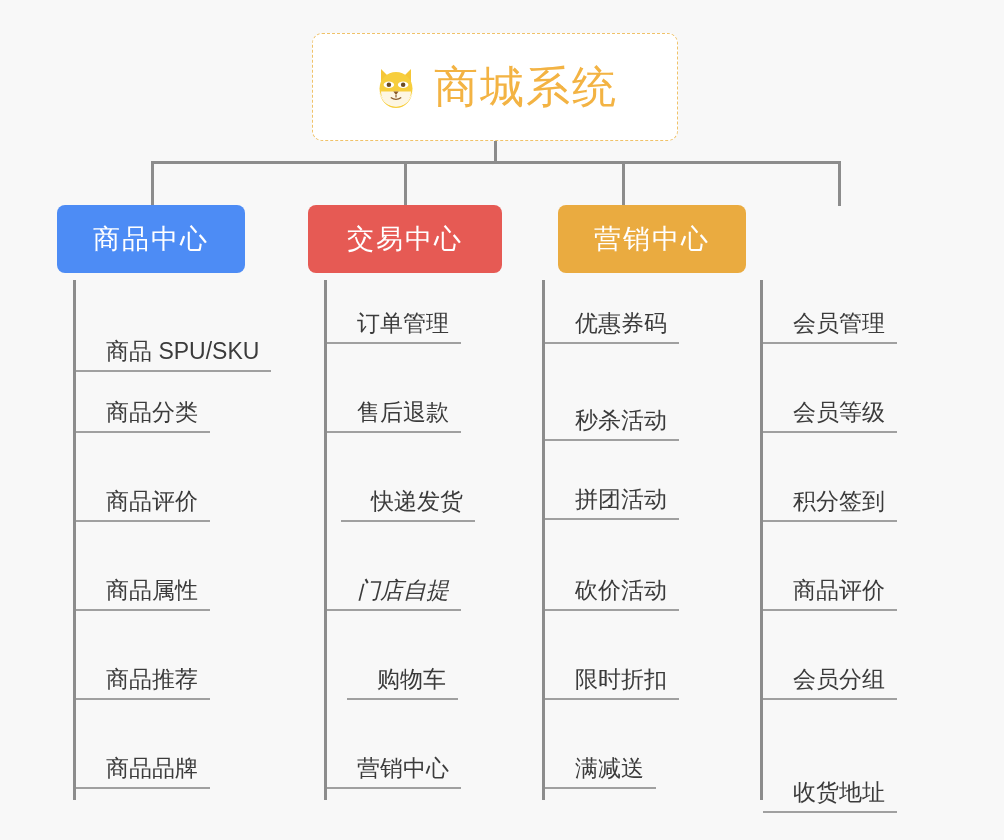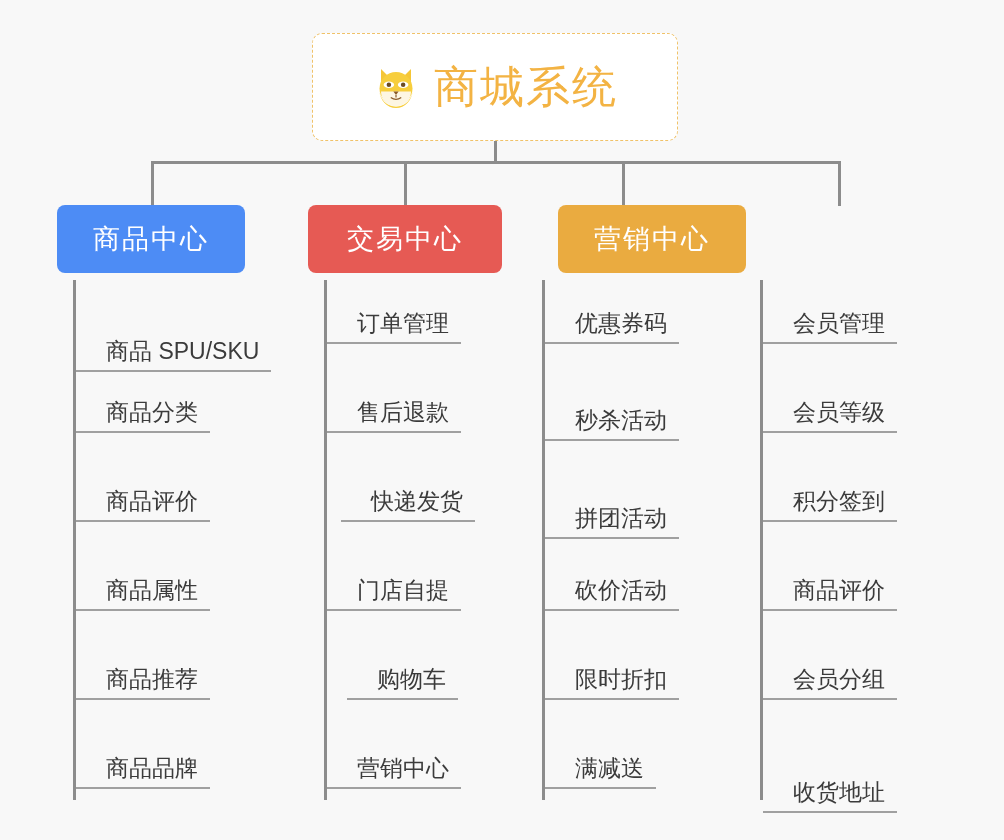--- a/index.html
+++ b/index.html
@@ -145,29 +145,29 @@
       <div class="leaf" style="top: 209px;">商品评价</div>
       <div class="leaf" style="top: 298px;">商品属性</div>
       <div class="leaf" style="top: 387px;">商品推荐</div>
       <div class="leaf" style="top: 476px;">商品品牌</div>
     </div>
   <div class="branch" id="branch-1" style="left:324px;">
       <div class="branch-spine" style="background: rgb(140, 140, 140); height: 520px;"></div>
       <div class="leaf" style="top: 31px;">订单管理</div>
       <div class="leaf" style="top: 120px;">售后退款</div>
       <div class="leaf" style="top: 209px; margin-left: 14px;">快递发货</div>
-      <div class="leaf" style="top: 298px;">门店自提</div>
+      <div class="leaf" style="top: 298px; font-style: italic;">门店自提</div>
       <div class="leaf" style="top: 387px; margin-left: 20px;">购物车</div>
       <div class="leaf" style="top: 476px;">营销中心</div>
     </div>
   <div class="branch" id="branch-2" style="left:542px;">
       <div class="branch-spine" style="background: rgb(140, 140, 140); height: 520px;"></div>
       <div class="leaf" style="top: 31px;">优惠券码</div>
       <div class="leaf" style="top: 128px;">秒杀活动</div>
-      <div class="leaf" style="top: 226px;">拼团活动</div>
+      <div class="leaf" style="top: 207px;">拼团活动</div>
       <div class="leaf" style="top: 298px;">砍价活动</div>
       <div class="leaf" style="top: 387px;">限时折扣</div>
       <div class="leaf" style="top: 476px;">满减送</div>
     </div>
   <div class="branch" id="branch-3" style="left:760px;">
       <div class="branch-spine" style="background: rgb(140, 140, 140); height: 520px;"></div>
       <div class="leaf" style="top: 31px;">会员管理</div>
       <div class="leaf" style="top: 120px;">会员等级</div>
       <div class="leaf" style="top: 209px;">积分签到</div>
       <div class="leaf" style="top: 298px;">商品评价</div>

